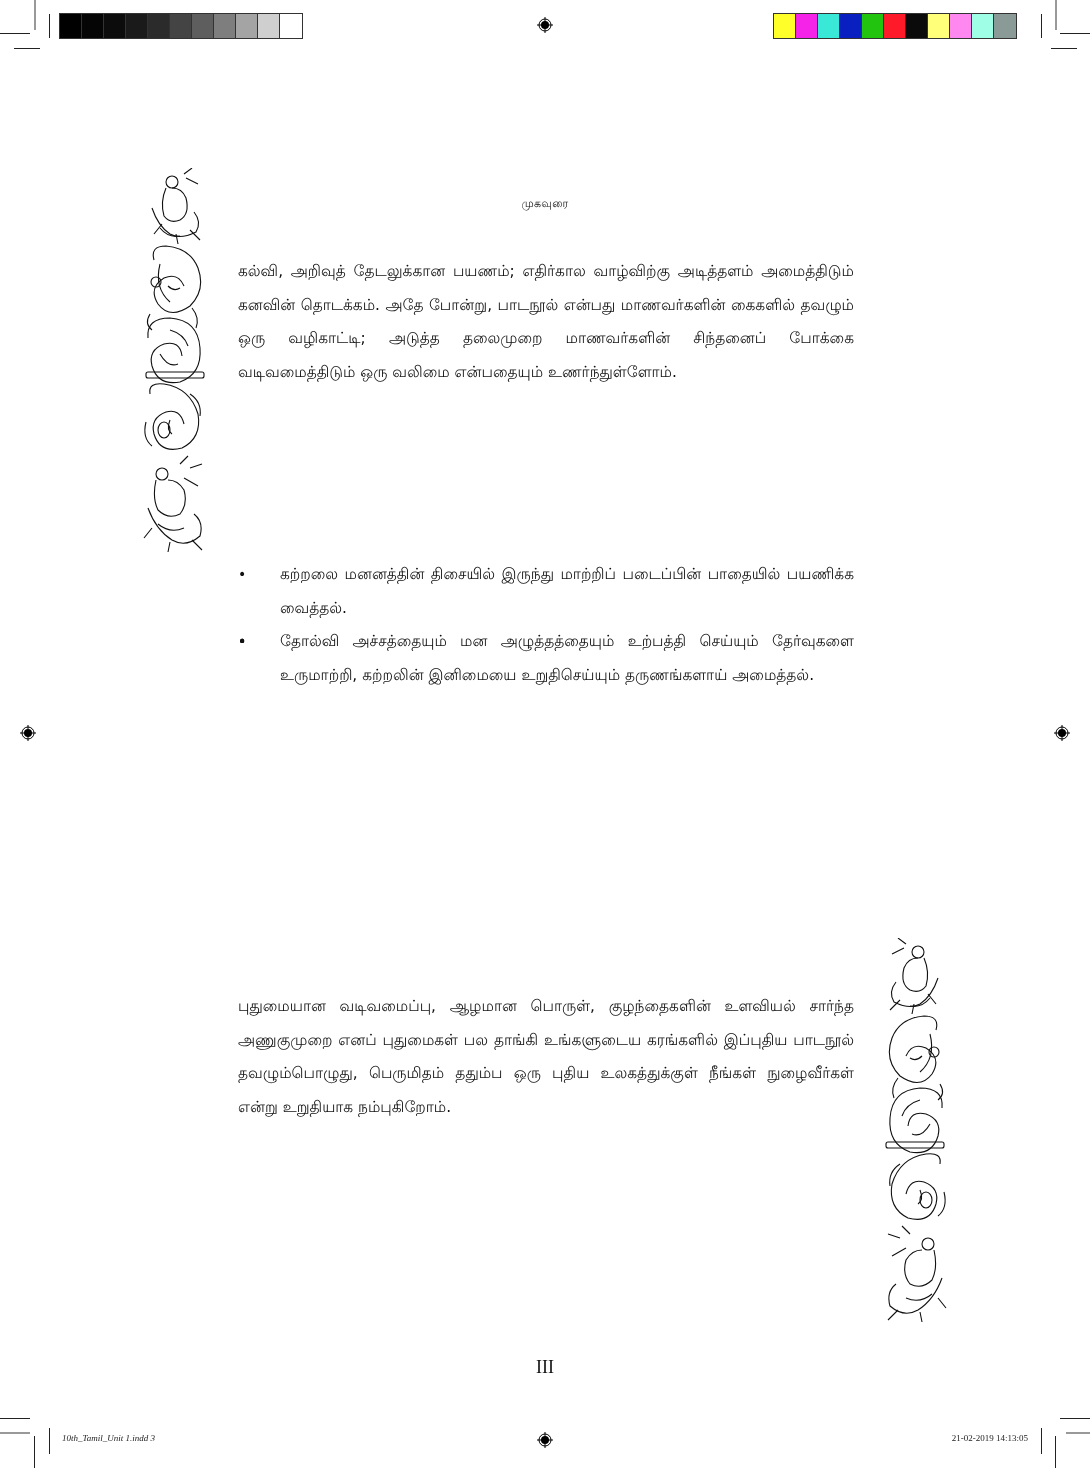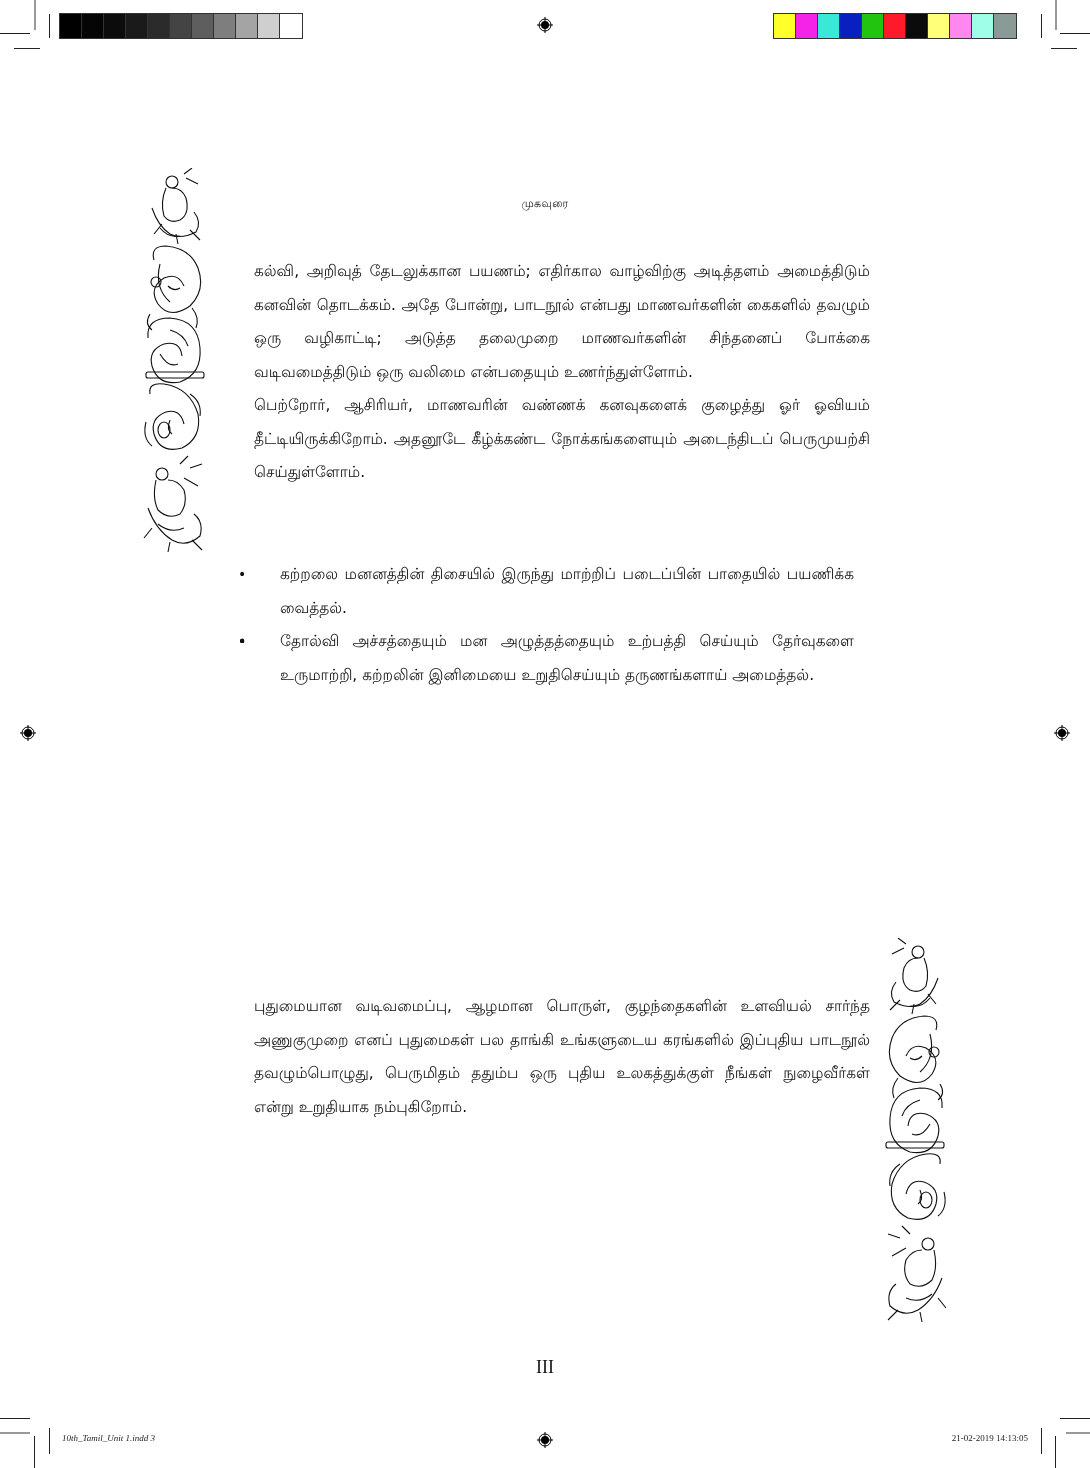--- a/index.html
+++ b/index.html
@@ -15,21 +15,21 @@
   .swatches .sw:last-child { border-right: none; }
   .reg { position: absolute; width: 16px; height: 16px; }
 
   
   .ornament { position: absolute; width: 70px; }
 
   
   .title { position: absolute; top: 197px; left: 0; width: 1090px; text-align: center;
            font-size: 11px; letter-spacing: 0.3px; }
   .body-block { position: absolute; left: 238px; width: 616px; font-size: 15.4px;
-                line-height: 33.5px; text-align: justify; margin-left: 16px; }
+                line-height: 33.5px; text-align: justify; }
   .para { margin: 0; text-align-last: left; }
   .objectives { position: absolute; left: 238px; width: 616px; top: 558px; margin: 0; padding: 0;
                 list-style: none; font-size: 15.4px; line-height: 33.5px; }
   .objectives li { position: relative; padding-left: 42px; text-align: justify; text-align-last: left; }
   .objectives li .bullet { position: absolute; left: 0; top: 0; font-size: 14px; }
   .page-number { position: absolute; top: 1330px; left: 0; width: 1090px; text-align: center;
                  font-family: "Liberation Serif", "DejaVu Serif", serif; font-size: 18px; margin-top: 27px; }
   .slug { position: absolute; top: 1433px; font-family: "Liberation Serif", serif; font-size: 9px; color: #222; }
 </style>
 </head>
@@ -158,21 +158,20 @@
     <path d="M8 340 Q16 362 32 372 Q46 380 60 368 Q64 354 54 346"></path>
     <path d="M40 296 L48 288 M50 300 L62 296 M44 310 L58 318 M12 360 L4 370 M30 374 L28 384 M52 372 L62 382"></path>
     <path d="M18 356 Q30 366 44 360"></path>
   </g>
 </svg>
 
 <div class="title">முகவுரை</div>
 
 <div class="body-block" style="top:255px;">
   <p class="para">கல்வி, அறிவுத் தேடலுக்கான பயணம்; எதிர்கால வாழ்விற்கு அடித்தளம் அமைத்திடும் கனவின் தொடக்கம். அதே போன்று, பாடநூல் என்பது மாணவர்களின் கைகளில் தவழும் ஒரு வழிகாட்டி; அடுத்த தலைமுறை மாணவர்களின் சிந்தனைப் போக்கை வடிவமைத்திடும் ஒரு வலிமை என்பதையும் உணர்ந்துள்ளோம்.</p>
-  <p class="para">பெற்றோர், ஆசிரியர், மாணவரின் வண்ணக் கனவுகளைக் குழைத்து ஓர் ஓவியம் தீட்டியிருக்கிறோம். அதனூடே கீழ்க்கண்ட நோக்கங்களையும் அடைந்திடப் பெருமுயற்சி செய்துள்ளோம்.</p>
 </div>
 
 <ul class="objectives">
   <li><span class="bullet">•</span><span>கற்றலை மனனத்தின் திசையில் இருந்து மாற்றிப் படைப்பின் பாதையில் பயணிக்க வைத்தல்.</span></li>
   <li><span class="bullet">•</span></li>
   <li><span class="bullet">•</span></li>
   <li><span class="bullet">•</span></li>
   <li><span class="bullet">•</span><span>தோல்வி அச்சத்தையும் மன அழுத்தத்தையும் உற்பத்தி செய்யும் தேர்வுகளை உருமாற்றி, கற்றலின் இனிமையை உறுதிசெய்யும் தருணங்களாய் அமைத்தல்.</span></li>
 </ul>
 

